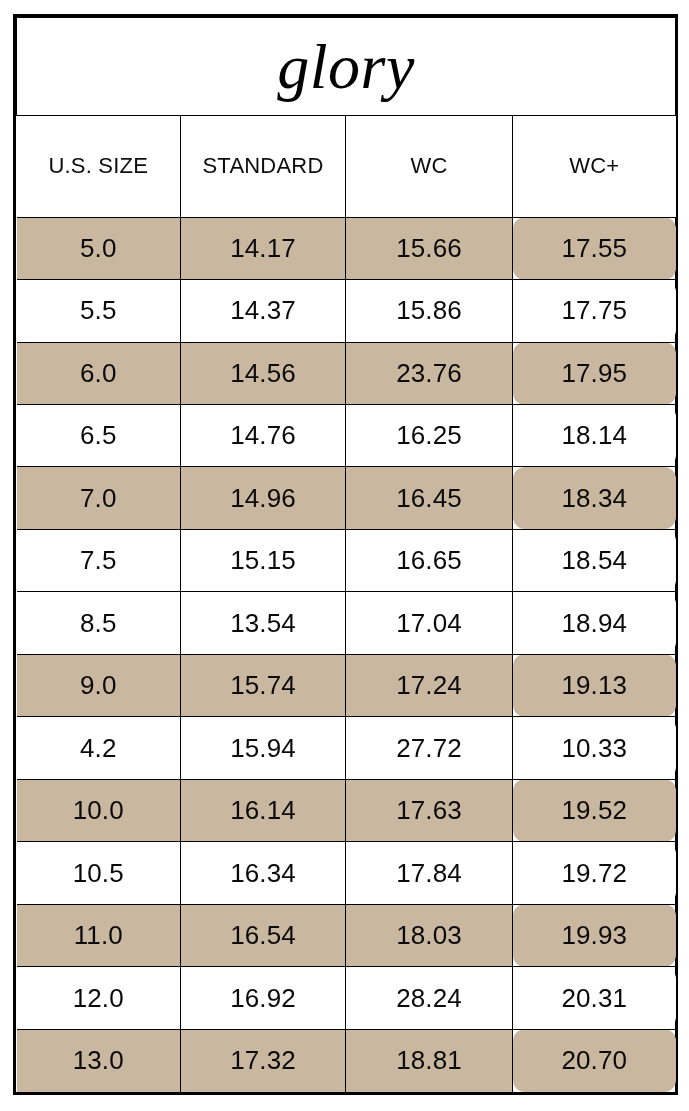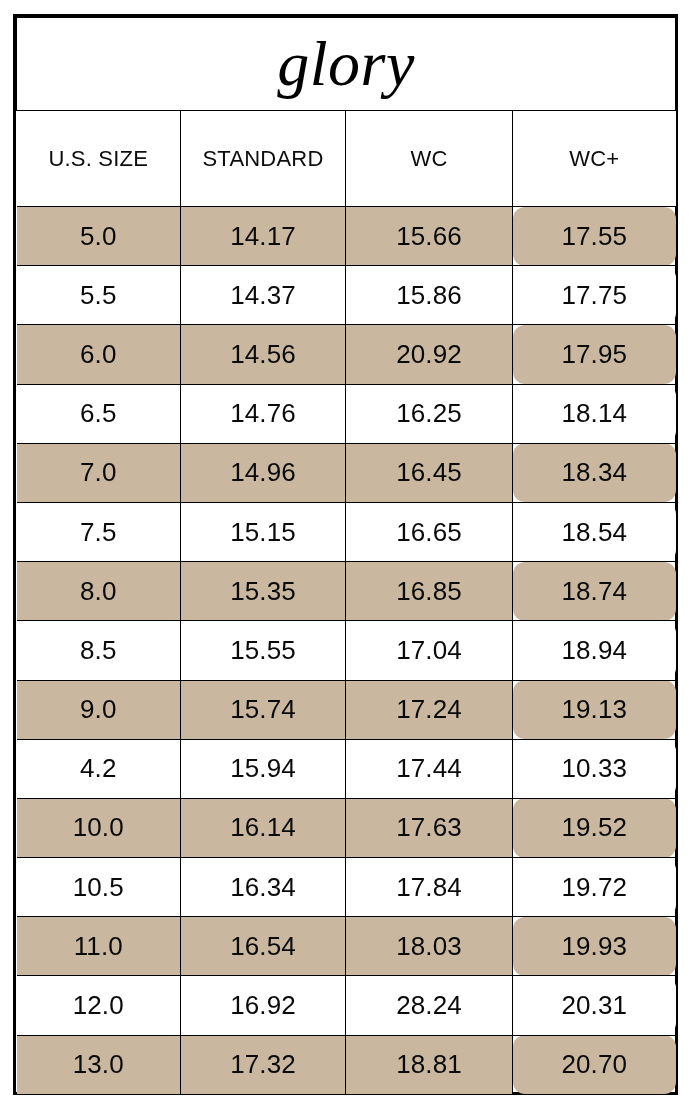--- a/index.html
+++ b/index.html
@@ -124,63 +124,57 @@
         </tr>
         <tr class="data-row plain">
           <td class="first">5.5</td>
           <td>14.37</td>
           <td>15.86</td>
           <td class="last">17.75</td>
         </tr>
         <tr class="data-row shaded">
           <td class="first">6.0</td>
           <td>14.56</td>
-          <td>20.92</td>
+          <td>23.76</td>
           <td class="last">17.95</td>
         </tr>
         <tr class="data-row plain">
           <td class="first">6.5</td>
           <td>14.76</td>
           <td>16.25</td>
           <td class="last">18.14</td>
         </tr>
         <tr class="data-row shaded">
           <td class="first">7.0</td>
           <td>14.96</td>
           <td>16.45</td>
           <td class="last">18.34</td>
         </tr>
         <tr class="data-row plain">
           <td class="first">7.5</td>
           <td>15.15</td>
           <td>16.65</td>
           <td class="last">18.54</td>
         </tr>
-        <tr class="data-row shaded">
-          <td class="first">8.0</td>
-          <td>15.35</td>
-          <td>16.85</td>
-          <td class="last">18.74</td>
-        </tr>
         <tr class="data-row plain">
           <td class="first">8.5</td>
-          <td>15.55</td>
+          <td>13.54</td>
           <td>17.04</td>
           <td class="last">18.94</td>
         </tr>
         <tr class="data-row shaded">
           <td class="first">9.0</td>
           <td>15.74</td>
           <td>17.24</td>
           <td class="last">19.13</td>
         </tr>
         <tr class="data-row plain">
           <td class="first">4.2</td>
           <td>15.94</td>
-          <td>17.44</td>
+          <td>27.72</td>
           <td class="last">10.33</td>
         </tr>
         <tr class="data-row shaded">
           <td class="first">10.0</td>
           <td>16.14</td>
           <td>17.63</td>
           <td class="last">19.52</td>
         </tr>
         <tr class="data-row plain">
           <td class="first">10.5</td>

